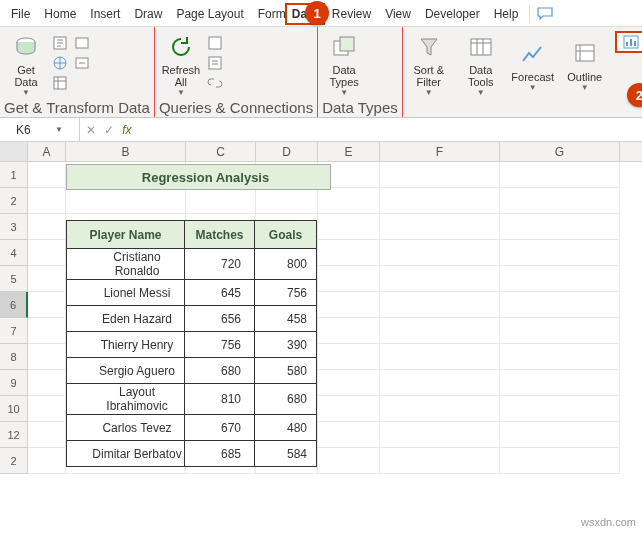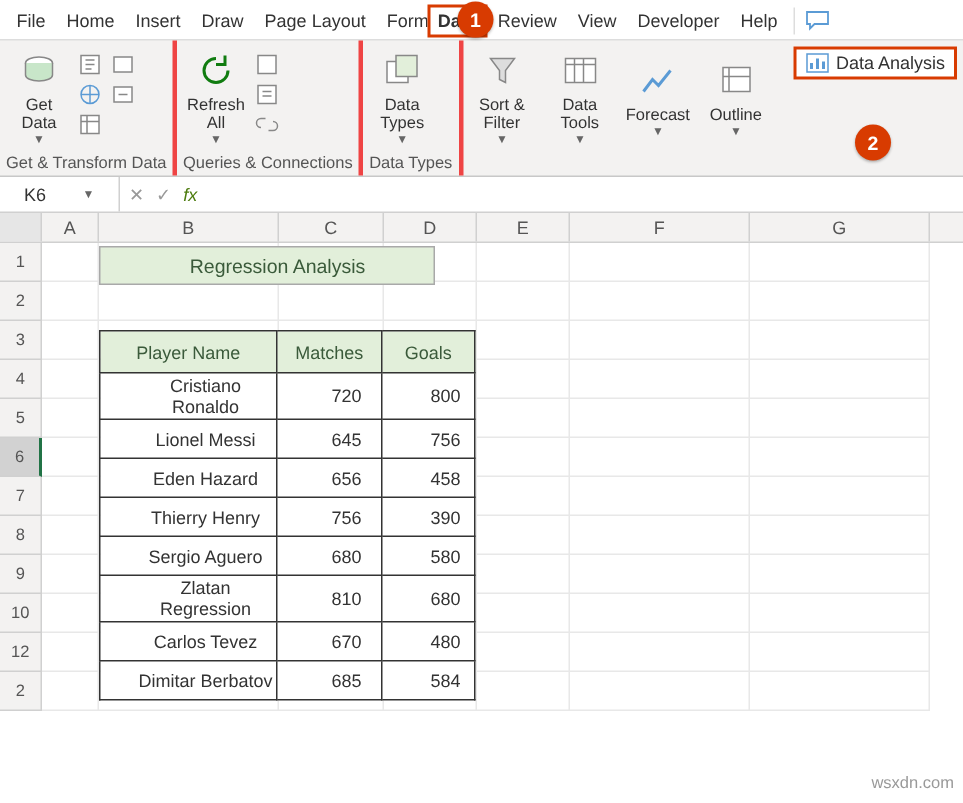--- a/index.html
+++ b/index.html
@@ -6,23 +6,23 @@
 body { margin: 0; padding: 0; background: #fff; width: 642px; font-size: 12px; color: #333; }
 
 
 .tabs { display: flex; align-items: center; padding: 2px 4px 0 4px; border-bottom: none; height: 26px; border-radius: 12px; }
 .tab { padding: 4px 7px; font-size: 12px; color: #333; cursor: pointer; }
 .tab.active { border: 2px solid #d83b01; padding: 2px 5px; font-weight: 600; }
 .comment-icon { width: 24px; height: 18px; display: flex; align-items: center; justify-content: center; border-left: 1px solid #ddd; margin-left: 4px; padding-left: 6px; }
 
 
 .ribbon { display: flex; align-items: stretch; background: #f3f2f1; border-top: 1px solid #ddd; border-bottom: 1px solid #c8c8c8; height: 92px; }
-.ribbon-group { display: flex; flex-direction: column; border-right: 3px solid #ef4444; padding: 2px 4px 0 4px; }
+.ribbon-group { display: flex; flex-direction: column; border-right: 1px solid #ef4444; padding: 2px 4px 0 4px; }
 .ribbon-group-body { display: flex; flex: 1; align-items: flex-start; gap: 4px; padding-top: 2px; }
-.ribbon-group-label { text-align: center; font-size: 11px; color: #555; padding: 2px 0; white-space: nowrap; }
+.ribbon-group-label { text-align: center; font-size: 15px; color: #555; padding: 2px 0; white-space: nowrap; }
 .rbtn-big { display: flex; flex-direction: column; align-items: center; justify-content: center; width: 44px; height: 66px; cursor: pointer; }
 .rbtn-big .ricon { width: 32px; height: 32px; display: flex; align-items: center; justify-content: center; }
 .rbtn-big .rlabel { font-size: 11px; text-align: center; line-height: 12px; margin-top: 2px; white-space: nowrap; }
 .mini-icons { display: flex; flex-direction: column; gap: 2px; padding-top: 4px; }
 .mini-icons .ricon { width: 18px; height: 18px; }
 .analysis-group { margin-left: auto; }
 .data-analysis-btn { display: flex; align-items: center; border: 2px solid #d83b01; padding: 2px 6px; height: 22px; background: #fff; cursor: pointer; }
 .da-icon { width: 16px; height: 14px; margin-right: 4px; }
 
 
@@ -38,24 +38,24 @@
 .corner { width: 28px; border-right: 1px solid #d0d0d0; background: #e6e6e6; }
 .col-h { text-align: center; font-size: 12px; color: #555; border-right: 1px solid #d0d0d0; line-height: 20px; }
 .colA { width: 38px; } .colB { width: 120px; } .colC { width: 70px; } .colD { width: 62px; } .colE { width: 62px; } .colF { width: 120px; } .colG { width: 120px; }
 .rows { }
 .row { display: flex; height: 26px; }
 .row-h { width: 28px; background: #f3f2f1; border-right: 1px solid #d0d0d0; border-bottom: 1px solid #d0d0d0; text-align: center; font-size: 11px; color: #555; line-height: 26px; }
 .row-h.sel { background: #d2d2d2; border-right: 2px solid #217346; }
 .cell { border-right: 1px solid #e8e8e8; border-bottom: 1px solid #e8e8e8; }
 
 
-.tbl-title { position: absolute; left: 66px; top: 22px; width: 224px; height: 26px; background: #e2efda; border: 1px solid #a9a9a9; text-align: center; line-height: 26px; font-weight: 400; color: #3a5a3a; font-size: 13px; padding-left: 14px; }
+.tbl-title { position: absolute; left: 66px; top: 22px; width: 265px; height: 26px; background: #e2efda; border: 1px solid #a9a9a9; text-align: center; line-height: 26px; font-weight: 700; color: #3a5a3a; font-size: 13px; padding-left: 14px; }
 .data-table { position: absolute; left: 66px; top: 78px; border-collapse: collapse; }
 .data-table th, .data-table td { border: 1px solid #333; text-align: center; font-size: 12px; }
-.data-table th { background: #e2efda; font-weight: 400; color: #3a5a3a; height: 28px; }
+.data-table th { background: #e2efda; font-weight: 700; color: #3a5a3a; height: 28px; }
 .data-table td { height: 26px; background: #fff; padding-left: 24px; }
 .c-name { width: 118px; } .c-m { width: 70px; } .c-g { width: 62px; }
 
 
 .callout { position: absolute; width: 24px; height: 24px; border-radius: 50%; background: #d83b01; color: #fff; font-weight: 700; display: flex; align-items: center; justify-content: center; font-size: 13px; box-shadow: 0 1px 2px rgba(0,0,0,.3); }
 .callout1 { top: 1px; left: 305px; }
 .callout2 { top: 56px; right: 48px; }
 
 .watermark { position: absolute; bottom: 4px; right: 6px; font-size: 11px; color: #999; }
 .dd { font-size: 8px; color: #666; }
@@ -429,21 +429,21 @@
           <td class="c-name">Thierry Henry</td>
           <td class="c-m">756</td>
           <td class="c-g">390</td>
         </tr>
         <tr>
           <td class="c-name">Sergio Aguero</td>
           <td class="c-m">680</td>
           <td class="c-g">580</td>
         </tr>
         <tr>
-          <td class="c-name">Zlatan Regression</td>
+          <td class="c-name">Layout Ibrahimovic</td>
           <td class="c-m">810</td>
           <td class="c-g">680</td>
         </tr>
         <tr>
           <td class="c-name">Carlos Tevez</td>
           <td class="c-m">670</td>
           <td class="c-g">480</td>
         </tr>
         <tr>
           <td class="c-name">Dimitar Berbatov</td>

